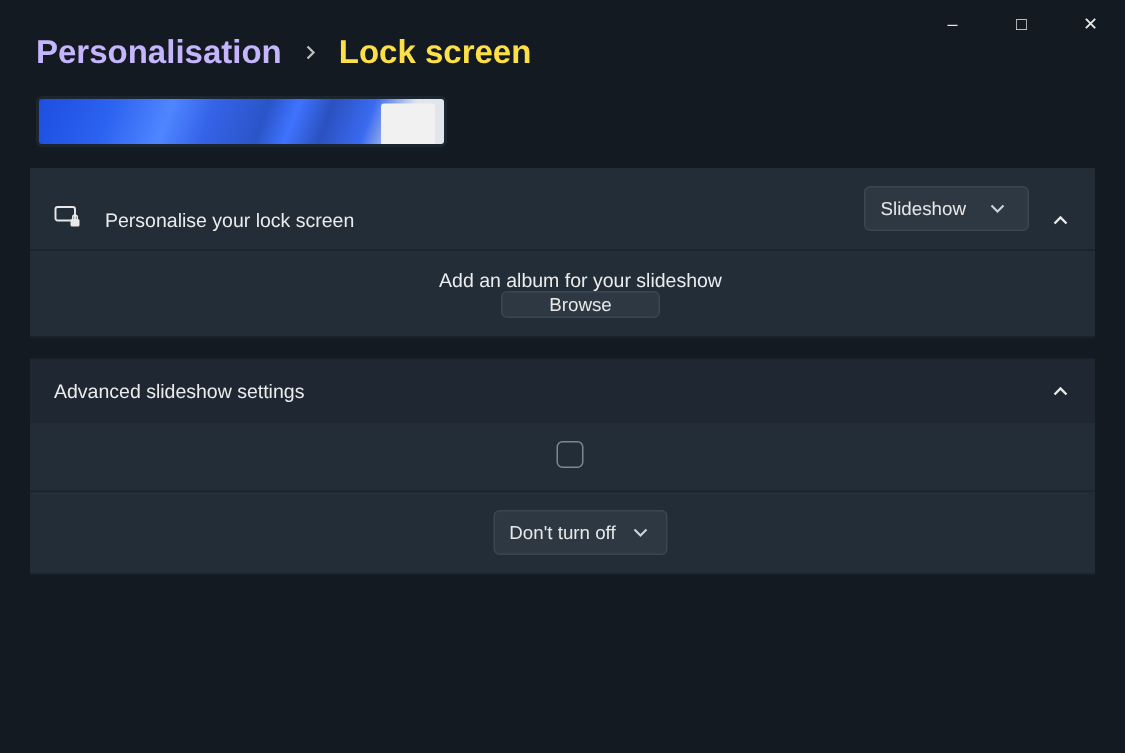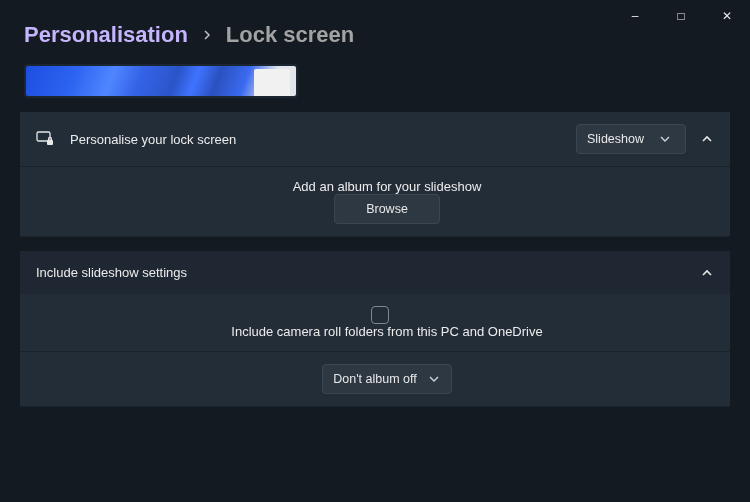--- a/index.html
+++ b/index.html
@@ -20,21 +20,21 @@
     display: flex; align-items: center; justify-content: center;
     font-size: 12px; color: #e8e8e8;
   }
   .breadcrumb {
     padding: 22px 0 12px 24px;
     display: flex; align-items: center; gap: 14px;
     font-size: 22px;
   }
   .breadcrumb .parent { font-weight: 700; color: #c4b5fd; }
   .breadcrumb .sep { font-size: 14px; color: #c0c0c0; }
-  .breadcrumb .current { font-weight: 600; color: #a3a3a3; }
+  .breadcrumb .current { font-weight: 600; color: #fde047; }
   .preview {
     margin: 4px 0 14px 24px;
     width: 274px; height: 34px;
     border-radius: 4px;
     border: 2px solid #1c2630;
     background: linear-gradient(110deg,#1d4ee0 0%,#2c63f0 18%,#4f86ff 32%,#3563e8 42%,#2a55c8 55%,#3f73ff 62%,#2b51c0 70%,#3a6af0 80%,#e2e6ea 90%);
     position: relative;
     overflow: hidden;
   }
   .preview .doc {
@@ -43,21 +43,21 @@
   }
   .content { padding: 0 20px; }
   .section-row {
     background: #232d37;
     border-bottom: 1px solid #1a232c;
     display: flex; align-items: center;
     padding: 12px 16px;
     font-size: 13px;
     min-height: 46px;
   }
-  .section-header { min-height: 54px; }
+  .section-header { min-height: 54px; align-items: flex-end; }
   .nested { padding-left: 40px; flex-direction: column; }
   .row-icon { width: 18px; height: 18px; margin-right: 16px; flex:0 0 18px; }
   .row-text { flex: 1; color: #ececec; }
   .expander-gap { height: 14px; background: transparent; }
   .section-title-row {
     background: #1f2832;
     display:flex; align-items:center;
     padding: 14px 16px; font-size: 13px;
   }
   .dropdown {
@@ -67,21 +67,21 @@
     height: 30px; min-width: 110px;
     display: flex; align-items: center;
     padding: 0 10px; gap: 14px;
     font-size: 12.5px; color: #e8e8e8;
     margin-right: 14px;
   }
   .btn {
     background: #2d3842;
     border: 1px solid #3a4652;
     border-radius: 4px;
-    height: 30px; min-width: 106px;
+    height: 18px; min-width: 106px;
     display: flex; align-items: center; justify-content: center;
     font-size: 12.5px; color: #e8e8e8;
   }
   .chev {
     width: 14px; height: 14px;
     display:flex; align-items:center; justify-content:center;
   }
   .checkbox {
     width: 18px; height: 18px; border-radius: 4px;
     border: 1.5px solid #7d8894;
@@ -151,38 +151,37 @@
     <span class="row-text">Add an album for your slideshow</span>
     <div class="btn">
       <span>Browse</span>
     </div>
   </div>
 
 
   <div class="expander-gap"></div>
 
   <div class="section-title-row">
-    <span class="row-text">Include slideshow settings</span>
+    <span class="row-text">Advanced slideshow settings</span>
     <span class="chev">
       <svg width="12" height="12" viewBox="0 0 12 12">
           <path d="M2 8 L6 4 L10 8" stroke="#e8e8e8" stroke-width="1.6" fill="none"></path>
         </svg>
     </span>
   </div>
 
   <div class="section-row nested">
     <span class="checkbox"></span>
-    <span class="row-text">Include camera roll folders from this PC and OneDrive</span>
   </div>
 
 
 
   <div class="section-row nested">
     <div class="dd-small">
-      <span>Don't album off</span>
+      <span>Don't turn off</span>
       <span class="chev">
         <svg width="10" height="10" viewBox="0 0 10 10">
             <path d="M1 3 L5 7 L9 3" stroke="#cfd4d9" stroke-width="1.4" fill="none"></path>
           </svg>
       </span>
     </div>
   </div>
 
 </div>
 

